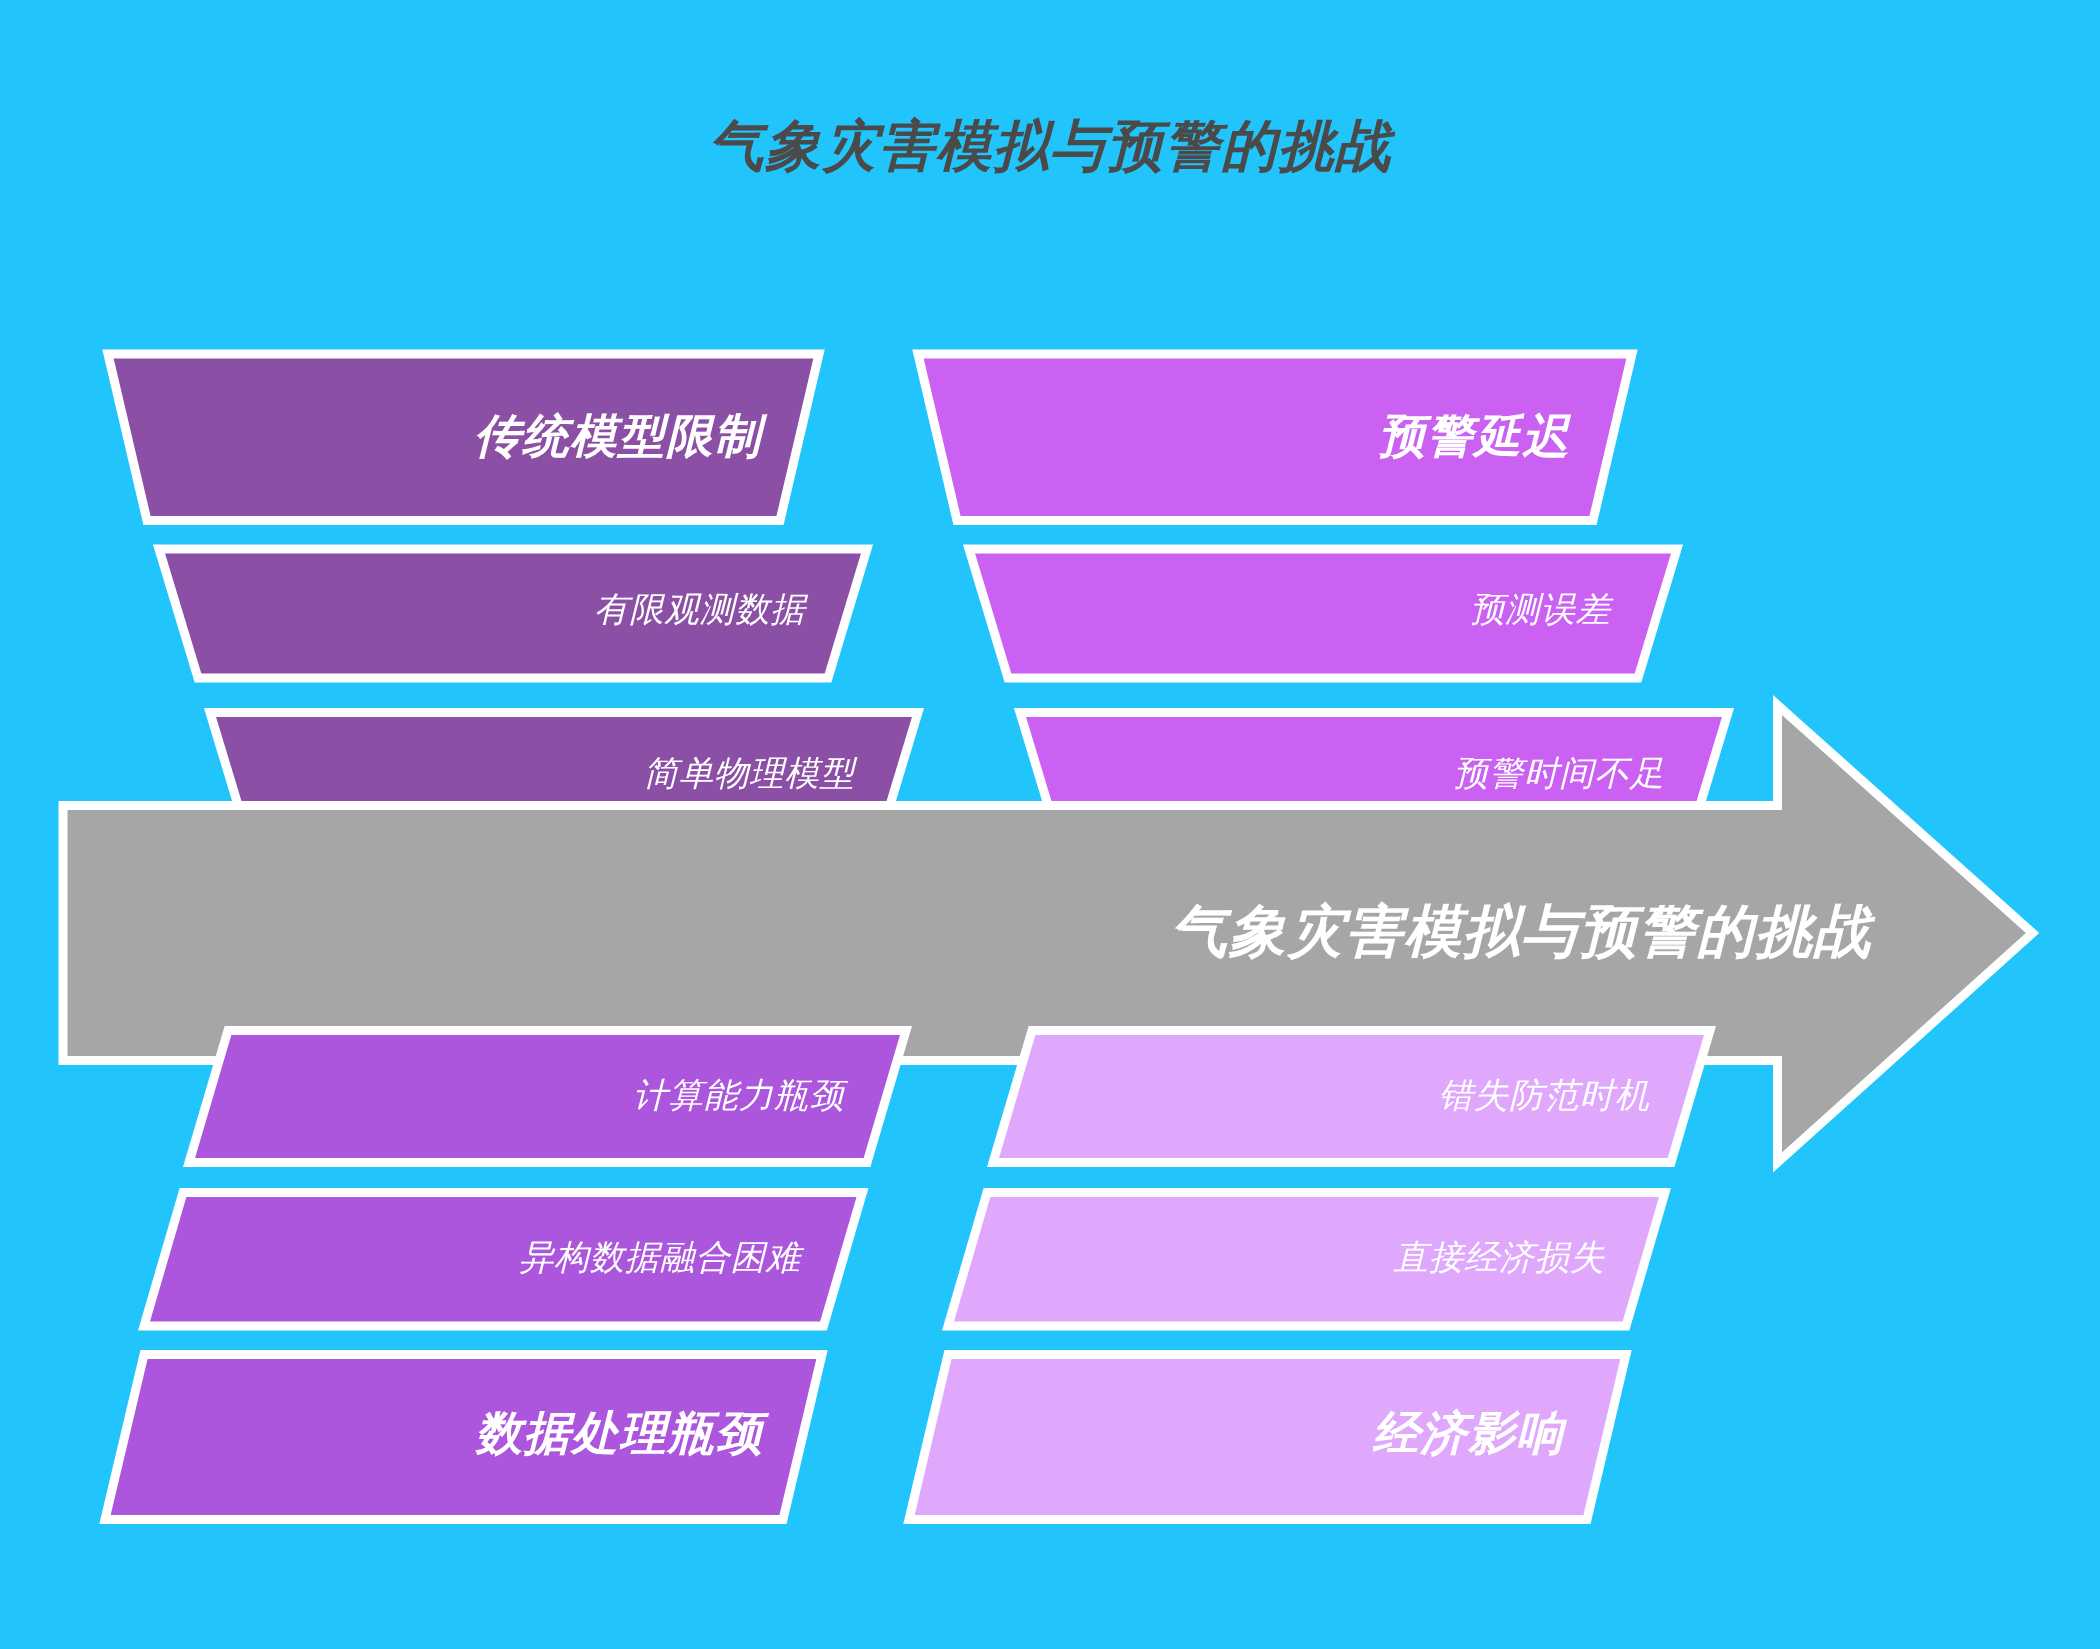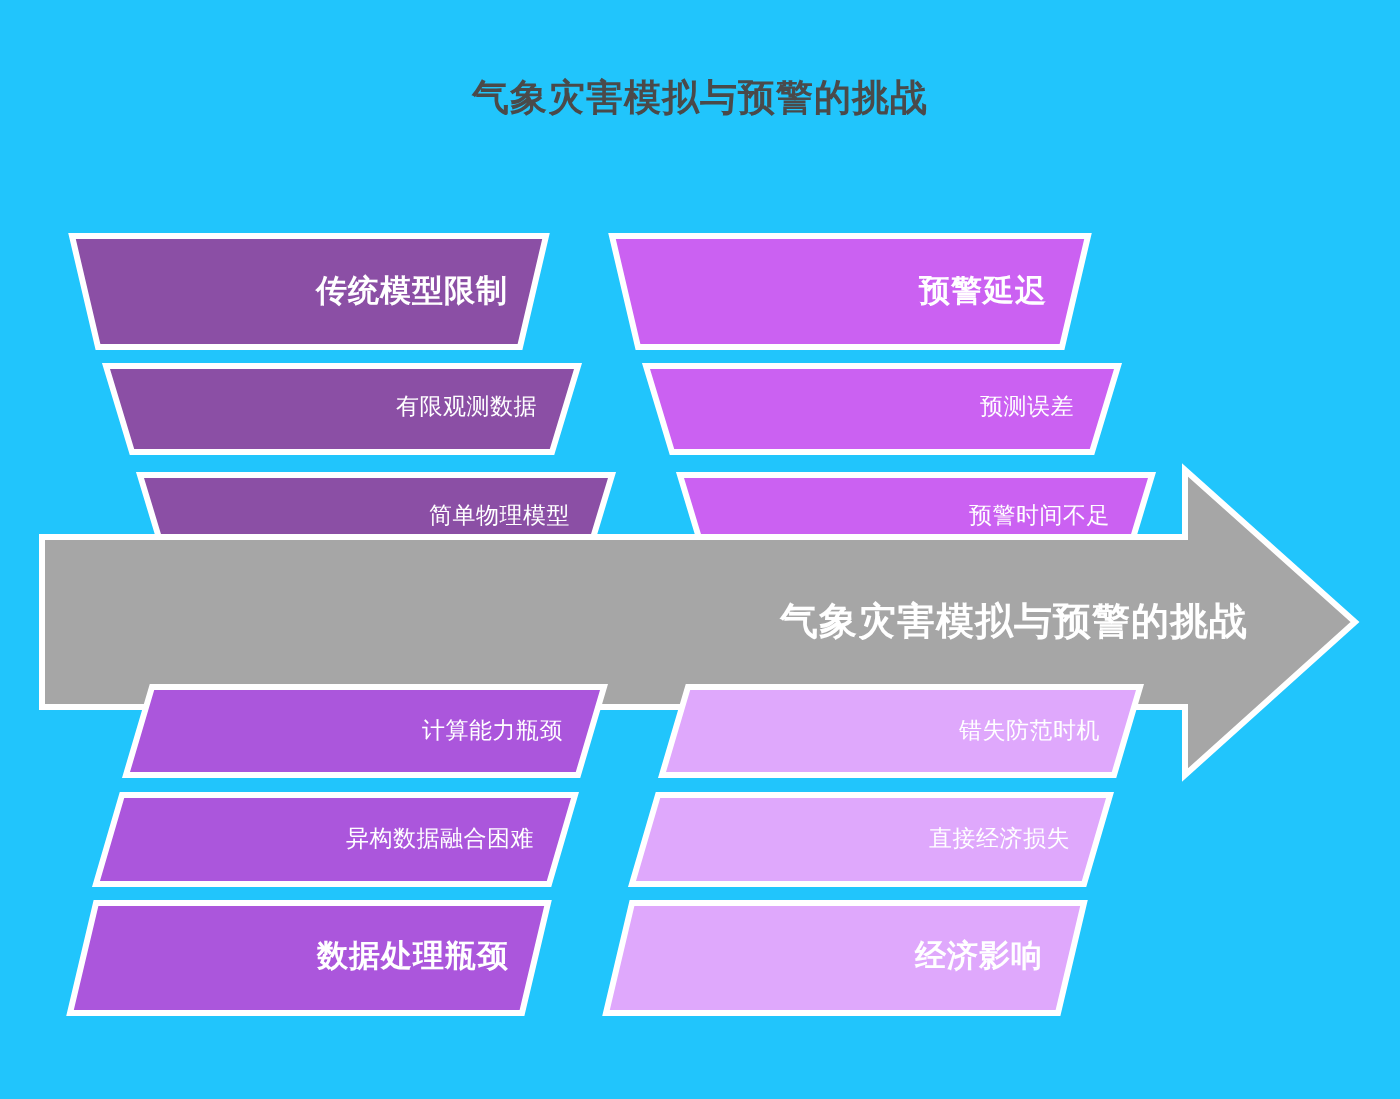--- a/index.html
+++ b/index.html
@@ -12,20 +12,21 @@
     height: 1099px;
     background: #21c5fc;
     font-family: "Liberation Sans", "DejaVu Sans", sans-serif;
     overflow: hidden;
     position: relative;
   }
   #stage {
     position: relative;
     width: 1400px;
     height: 1099px;
+    font-style: italic;
   }
   .page-title {
     position: absolute;
     left: 0;
     top: 76px;
     width: 1400px;
     text-align: center;
     font-size: 37px;
     font-weight: bold;
     color: #4a4a4a;

